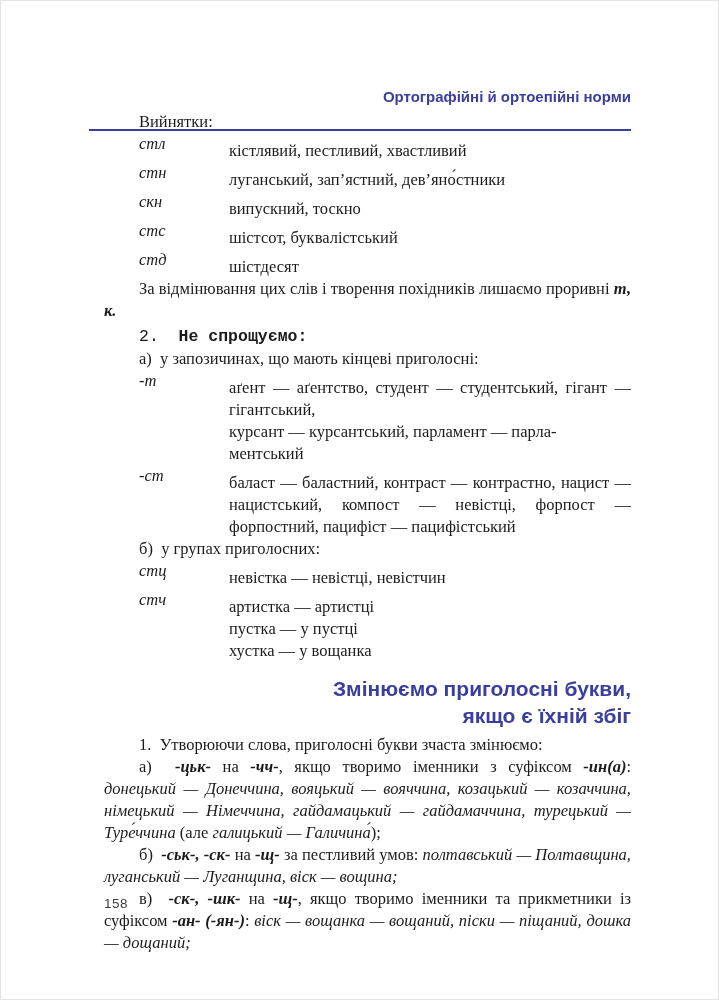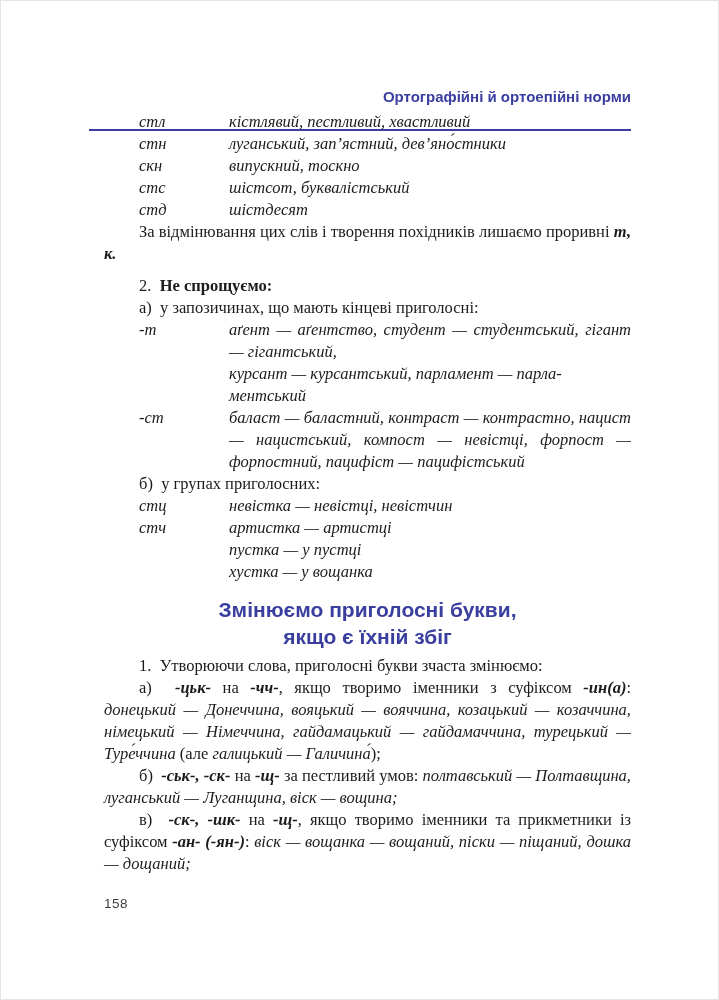--- a/index.html
+++ b/index.html
@@ -45,30 +45,30 @@
   .defrow { display: flex; }
   .deflabel {
     flex: 0 0 125px;
     padding-left: 35px;
     box-sizing: border-box;
     font-weight: 400;
     font-style: italic;
   }
   .defvalue {
     flex: 1 1 auto;
-    font-style: italic;
     white-space: pre-line;
     text-align: justify;
+    margin-top: 7px;
   }
 
-  .gap-sm { margin-top: 10px; }
+  .gap-sm { margin-top: 4px; font-family: Liberation Mono, monospace; }
 
   .section-heading {
     margin: 13px 0 5px 0;
-    text-align: center;
+    text-align: right;
     font-family: "Liberation Sans", sans-serif;
     font-weight: 700;
     font-size: 21px;
     line-height: 27px;
     color: var(--color-accent, #3a3f9f);
     text-indent: 0;
   }
 
   .page-number {
     position: absolute;
@@ -81,20 +81,21 @@
 </style>
 </head>
 <body>
 
 <div class="page">
 
   <div class="running-header">Ортографійні й ортоепійні норми</div>
 
   <div class="main">
 
+    <p class="indent">Вийнятки:</p>
 
     <div class="deflist">
       <div class="defrow">
         <span class="deflabel">стл</span>
         <span class="defvalue">кістлявий, пестливий, хвастливий</span>
       </div>
       <div class="defrow">
         <span class="deflabel">стн</span>
         <span class="defvalue">луганський, зап’ястний, дев’яно́стники</span>
       </div>

